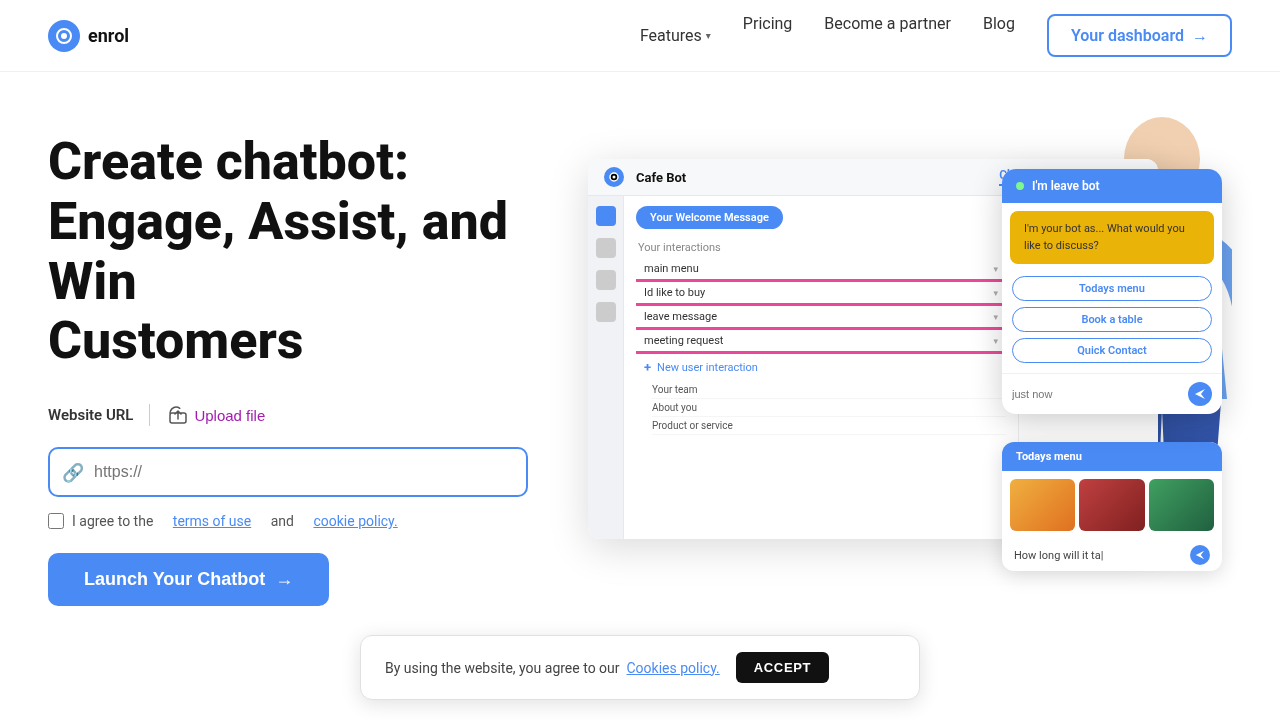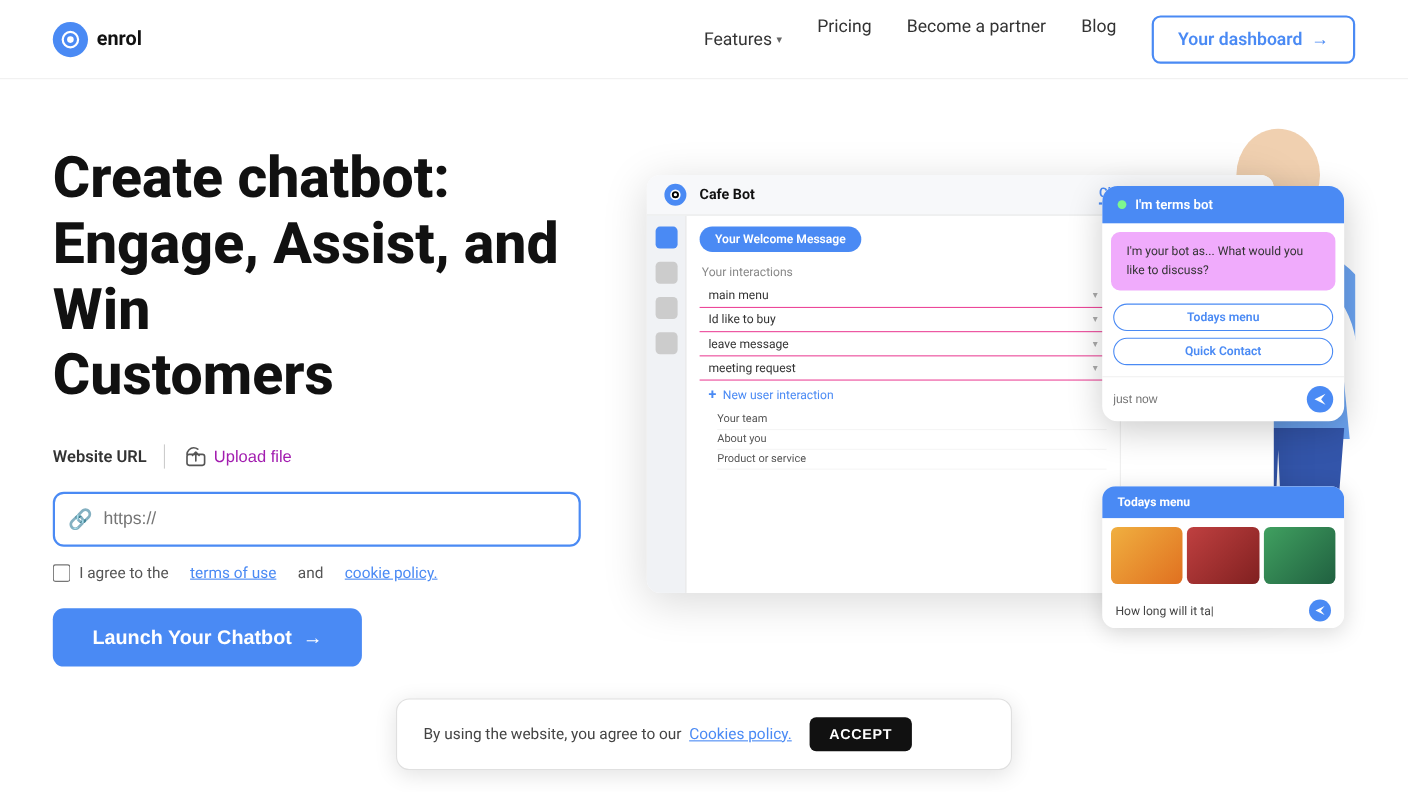--- a/index.html
+++ b/index.html
@@ -291,21 +291,21 @@
       gap: 6px;
       margin-bottom: 10px;
     }
     .mockup-list-item {
       display: flex;
       align-items: center;
       justify-content: space-between;
       padding: 4px 8px;
       font-size: 11px;
       color: #333;
-      border-bottom: 1px solid #ec4899;
+      border-bottom: 3px solid #ec4899;
     }
     .mockup-list-item .caret {
       color: #aaa;
       font-size: 9px;
     }
     .mockup-add-btn {
       display: flex;
       align-items: center;
       gap: 6px;
       font-size: 11px;
@@ -349,21 +349,21 @@
       width: 8px;
       height: 8px;
       background: #7ef78e;
       border-radius: 50%;
     }
     .chat-popup-bot-msg {
       padding: 10px 14px;
       font-size: 11px;
       color: #333;
       line-height: 1.5;
-      background: #f0abfc;
+      background: #eab308;
       margin: 8px;
       border-radius: 8px;
     }
     .chat-popup-options {
       padding: 4px 10px 10px;
       display: flex;
       flex-direction: column;
       gap: 6px;
     }
     .chat-popup-option {
@@ -670,25 +670,26 @@
           <div class="mockup-carousel-tag">
             <span>Carousel</span>
           </div>
         </div>
       </div>
     </div>
 
     <div class="chat-popup">
       <div class="chat-popup-header">
         <div class="chat-popup-header-dot"></div>
-        <span>I'm terms bot</span>
+        <span>I'm leave bot</span>
       </div>
       <div class="chat-popup-bot-msg">I'm your bot as... What would you like to discuss?</div>
       <div class="chat-popup-options">
         <div class="chat-popup-option">Todays menu</div>
+        <div class="chat-popup-option">Book a table</div>
         <div class="chat-popup-option">Quick Contact</div>
       </div>
       <div class="chat-popup-footer">
         <input class="chat-popup-type" type="text" placeholder="just now" style="">
         <div class="chat-send-btn">
           <svg width="12" height="12" viewBox="0 0 12 12" fill="white">
               <path d="M1 6l10-5-4 5 4 5z"></path>
             </svg>
         </div>
       </div>

